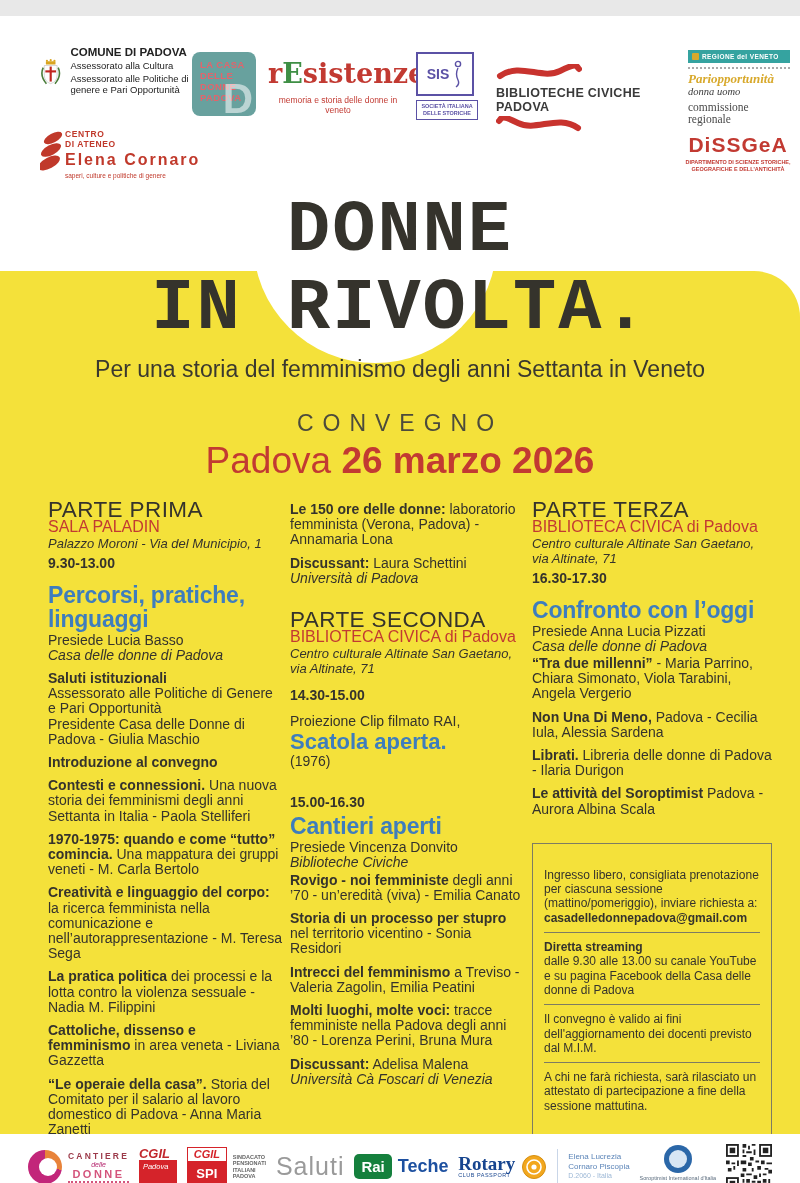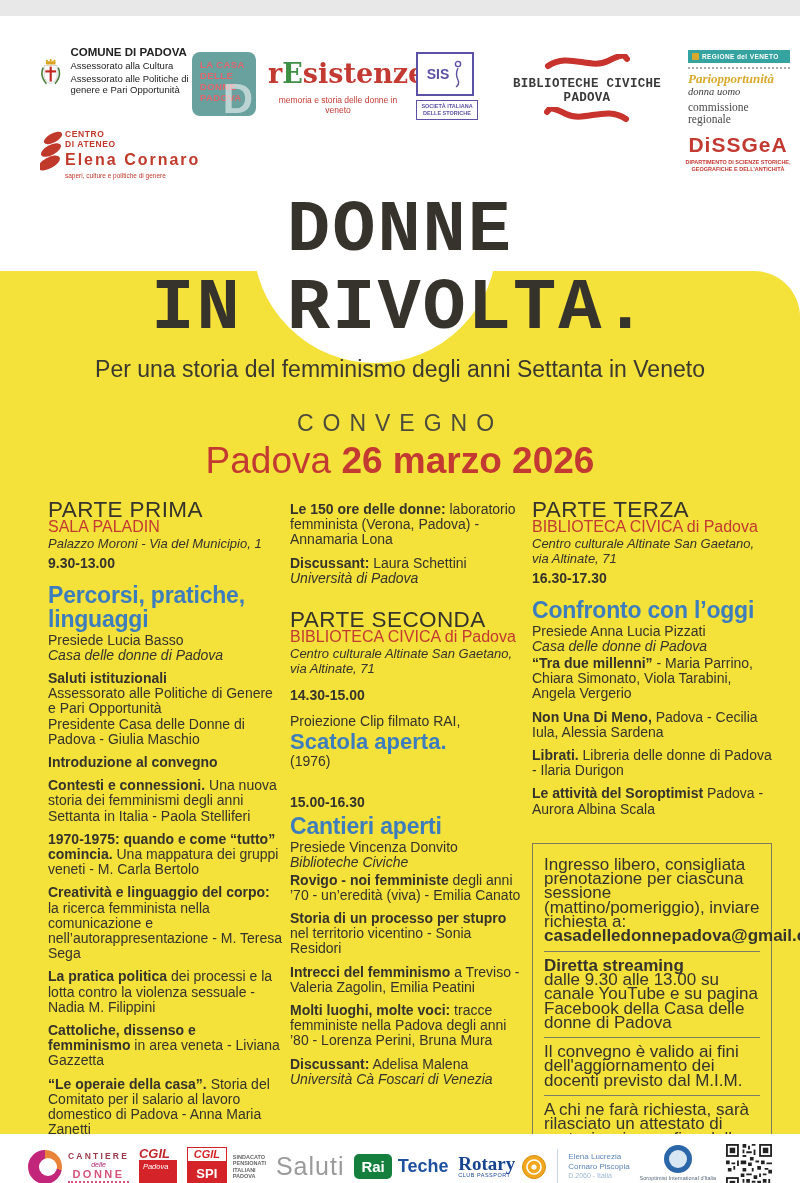--- a/index.html
+++ b/index.html
@@ -18,21 +18,21 @@
   .casa .l{font-size:9.5px;font-weight:bold;color:#e2646c;line-height:11px;letter-spacing:.4px;}
   .casa .bigD{position:absolute;right:3px;bottom:-4px;font-size:42px;font-weight:bold;color:rgba(255,255,255,.55);line-height:42px;}
   .resist{left:268px;top:44px;width:140px;text-align:center;}
   .resist-word{font-family:"DejaVu Serif",serif;font-size:27px;font-weight:bold;color:#c23a32;line-height:28px;}
   .resist-word .greenE{color:#3f8f45;}
   .resist-sub{font-size:8.5px;color:#c23a32;margin-top:7px;}
   .sis{left:416px;top:36px;width:62px;text-align:center;}
   .sis-box{width:58px;height:44px;border:2px solid #5b51a5;display:flex;align-items:center;justify-content:center;gap:4px;box-sizing:border-box;background:#fff;}
   .sis-word{font-size:14px;color:#5b51a5;font-weight:bold;}
   .sis-sub{border:1px solid #5b51a5;margin-top:4px;font-size:5.5px;line-height:7px;color:#5b51a5;font-weight:bold;padding:2px 1px;}
-  .biblio{left:496px;top:38px;width:182px;text-align:center;font-family:Liberation Mono, monospace;}
+  .biblio{left:496px;top:48px;width:182px;}
   .biblio-title{font-size:12.5px;font-weight:bold;color:#3a3a3a;letter-spacing:.3px;margin:2px 0;}
   .regione{left:688px;top:34px;width:102px;}
   .reg-bar{background:#35a3a0;color:#fff;font-size:6.5px;font-weight:bold;letter-spacing:.4px;padding:3px 3px 3px 4px;display:flex;align-items:center;gap:3px;}
   .reg-gold{display:inline-block;width:7px;height:7px;background:#d8a92c;border-radius:1px;}
   .reg-dots{border-top:2px dotted #aaa;margin:4px 0 3px;}
   .reg-pari{font-family:"Liberation Serif",serif;font-style:italic;font-weight:bold;font-size:13px;color:#d8a92c;line-height:14px;}
   .reg-du{font-family:"Liberation Serif",serif;font-style:italic;font-size:10.5px;color:#3a3a3a;line-height:12px;}
   .reg-comm{font-family:"Liberation Serif",serif;font-size:11.5px;color:#4a4a4a;margin-top:3px;}
   .cornaro{left:40px;top:114px;display:flex;gap:1px;}
   .corn-cap{font-size:8.5px;font-weight:bold;color:#c0392b;line-height:9.5px;letter-spacing:.6px;}
@@ -63,21 +63,21 @@
   .org{font-style:italic;margin:0;}
   .item{margin:8px 0 0;}
   .item .b{font-weight:bold;}
   .blk{display:block;}
   .film-intro{margin:10px 0 0;}
   .film-title{font-size:22px;line-height:23px;color:#3e7dbd;font-weight:bold;margin:1px 0;}
   .film-year{margin:1px 0 0;}
   .sect-gap{margin-top:26px;}
 
   
-  .info-box{border:1px solid #7d7c62;padding:14px 11px;margin-top:26px;font-size:17px;line-height:14.3px;box-sizing:border-box;width:240px;}
+  .info-box{border:1px solid #7d7c62;padding:24px 11px;margin-top:26px;font-size:12px;line-height:14.3px;box-sizing:border-box;width:240px;}
   .info-box p{margin:0;}
   .info-box hr{border:none;border-top:1px solid #7d7c62;margin:7px 0;}
 
   
   .bottom-logos{position:absolute;left:0;top:1118px;width:800px;height:65px;background:#fff;display:flex;
                 align-items:center;justify-content:space-between;padding:0 28px;box-sizing:border-box;z-index:3;}
   .flogo{display:flex;align-items:center;gap:6px;}
   .cant-ring{width:34px;height:34px;border-radius:50%;background:conic-gradient(#e8833a 0 100deg,#c2267a 100deg 360deg);position:relative;flex:none;}
   .cant-ring::after{content:"";position:absolute;right:5px;top:8px;width:18px;height:18px;border-radius:50%;background:#fff;}
   .cant-text span{display:block;text-align:center;}

